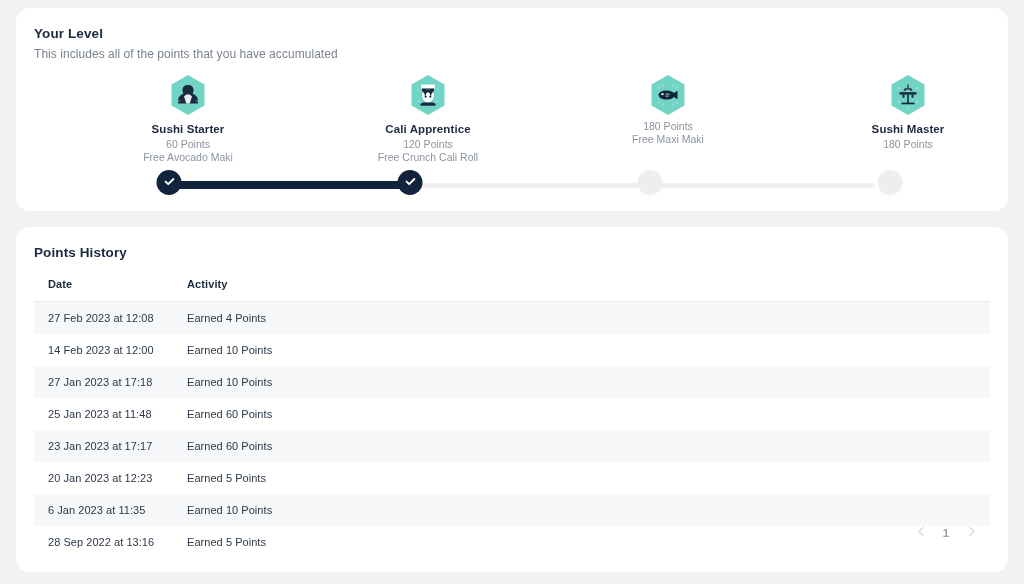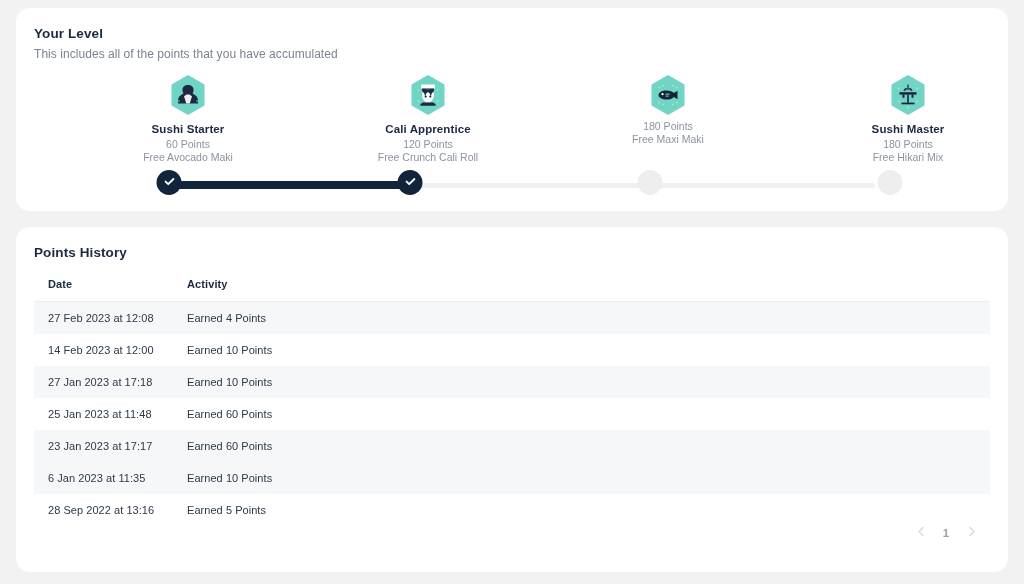--- a/index.html
+++ b/index.html
@@ -303,21 +303,20 @@
               <circle cx="12.8" cy="15.5" r=".9"></circle>
                 <circle cx="31.2" cy="15.5" r=".9"></circle>
               <circle cx="12.8" cy="28.5" r=".9"></circle>
                 <circle cx="31.2" cy="28.5" r=".9"></circle>
               <circle cx="22" cy="34.5" r=".9"></circle>
             </g>
           </svg>
         </div>
         <div class="level-name">Sushi Master</div>
         <div class="level-points">180 Points</div>
-        <div class="level-reward">Free Hikari Mix</div>
       </div>
     </div>
 
     <div class="rail-wrap">
       <div class="rail"></div>
       <div class="rail-fill"></div>
 
       <div class="node done" style="left:153px;">
         <span class="tick">
           <svg width="13" height="13" viewBox="0 0 13 13">
@@ -362,20 +361,24 @@
           <td>27 Jan 2023 at 17:18</td>
           <td>Earned 10 Points</td>
         </tr>
         <tr>
           <td>25 Jan 2023 at 11:48</td>
           <td>Earned 60 Points</td>
         </tr>
         <tr class="odd">
           <td>23 Jan 2023 at 17:17</td>
           <td>Earned 60 Points</td>
+        </tr>
+        <tr>
+          <td>20 Jan 2023 at 12:23</td>
+          <td>Earned 5 Points</td>
         </tr>
         <tr class="odd">
           <td>6 Jan 2023 at 11:35</td>
           <td>Earned 10 Points</td>
         </tr>
         <tr>
           <td>28 Sep 2022 at 13:16</td>
           <td>Earned 5 Points</td>
         </tr>
       </tbody>

